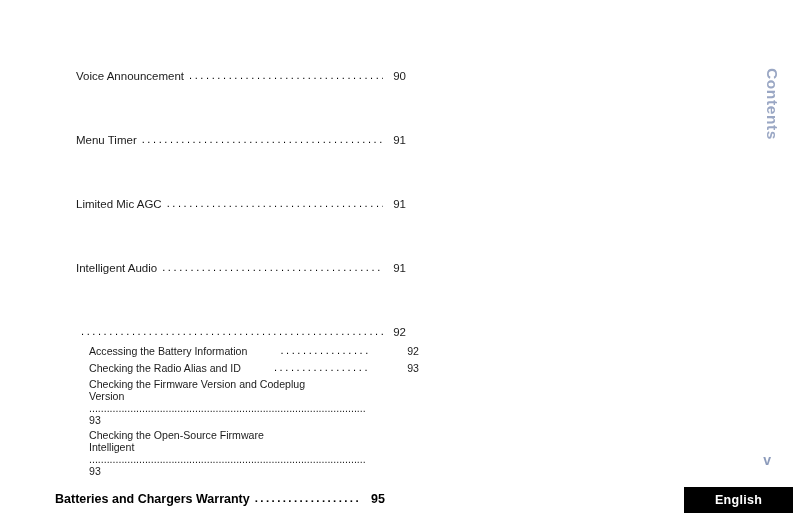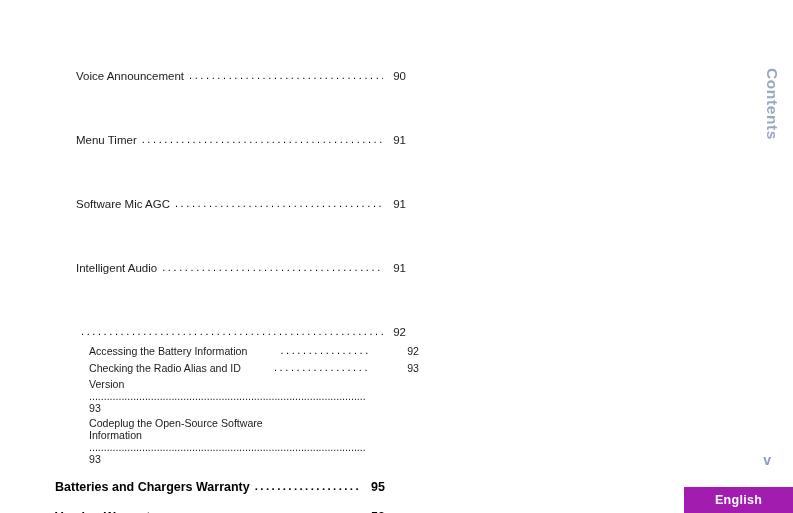--- a/index.html
+++ b/index.html
@@ -136,21 +136,21 @@
     color: #8c9bbb;
   }
 
   
   .footer-bar {
     position: absolute;
     left: 684px;
     top: 487px;
     width: 109px;
     height: 26px;
-    background: #a21caf;
+    background: #000000;
     display: flex;
     align-items: center;
     justify-content: center;
   }
   .footer-bar .txt {
     font-size: 12.5px;
     font-weight: bold;
     color: #ffffff;
     letter-spacing: 0.3px;
   }
@@ -168,21 +168,21 @@
       <span class="pg">90</span>
     </div>
 
     <div class="toc-row lvl1">
       <span class="lbl">Menu Timer</span>
       <span class="dots">..............................................................................................</span>
       <span class="pg">91</span>
     </div>
 
     <div class="toc-row lvl1">
-      <span class="lbl">Software Mic AGC</span>
+      <span class="lbl">Limited Mic AGC</span>
       <span class="dots">..............................................................................................</span>
       <span class="pg">91</span>
     </div>
 
     <div class="toc-row lvl1">
       <span class="lbl">Intelligent Audio</span>
       <span class="dots">..............................................................................................</span>
       <span class="pg">91</span>
     </div>
 
@@ -197,31 +197,32 @@
       <span class="pg">92</span>
     </div>
 
     <div class="toc-row lvl2">
       <span class="lbl">Checking the Radio Alias and ID</span>
       <span class="dots">..............................................................................................</span>
       <span class="pg">93</span>
     </div>
 
     <div class="lvl2 wrap">
+      <span class="line1">Checking the Firmware Version and Codeplug</span>
       <span class="line2">
         <span class="lbl">Version</span>
         <span class="dots">..............................................................................................</span>
         <span class="pg">93</span>
       </span>
     </div>
 
     <div class="lvl2 wrap">
-      <span class="line1">Codeplug the Open-Source Software</span>
+      <span class="line1">Checking the Open-Source Firmware</span>
       <span class="line2">
-        <span class="lbl">Information</span>
+        <span class="lbl">Intelligent</span>
         <span class="dots">..............................................................................................</span>
         <span class="pg">93</span>
       </span>
     </div>
 
     <div class="toc-row lvl0">
       <span class="lbl">Batteries and Chargers Warranty</span>
       <span class="dots">..............................................................................................</span>
       <span class="pg">95</span>
     </div>

